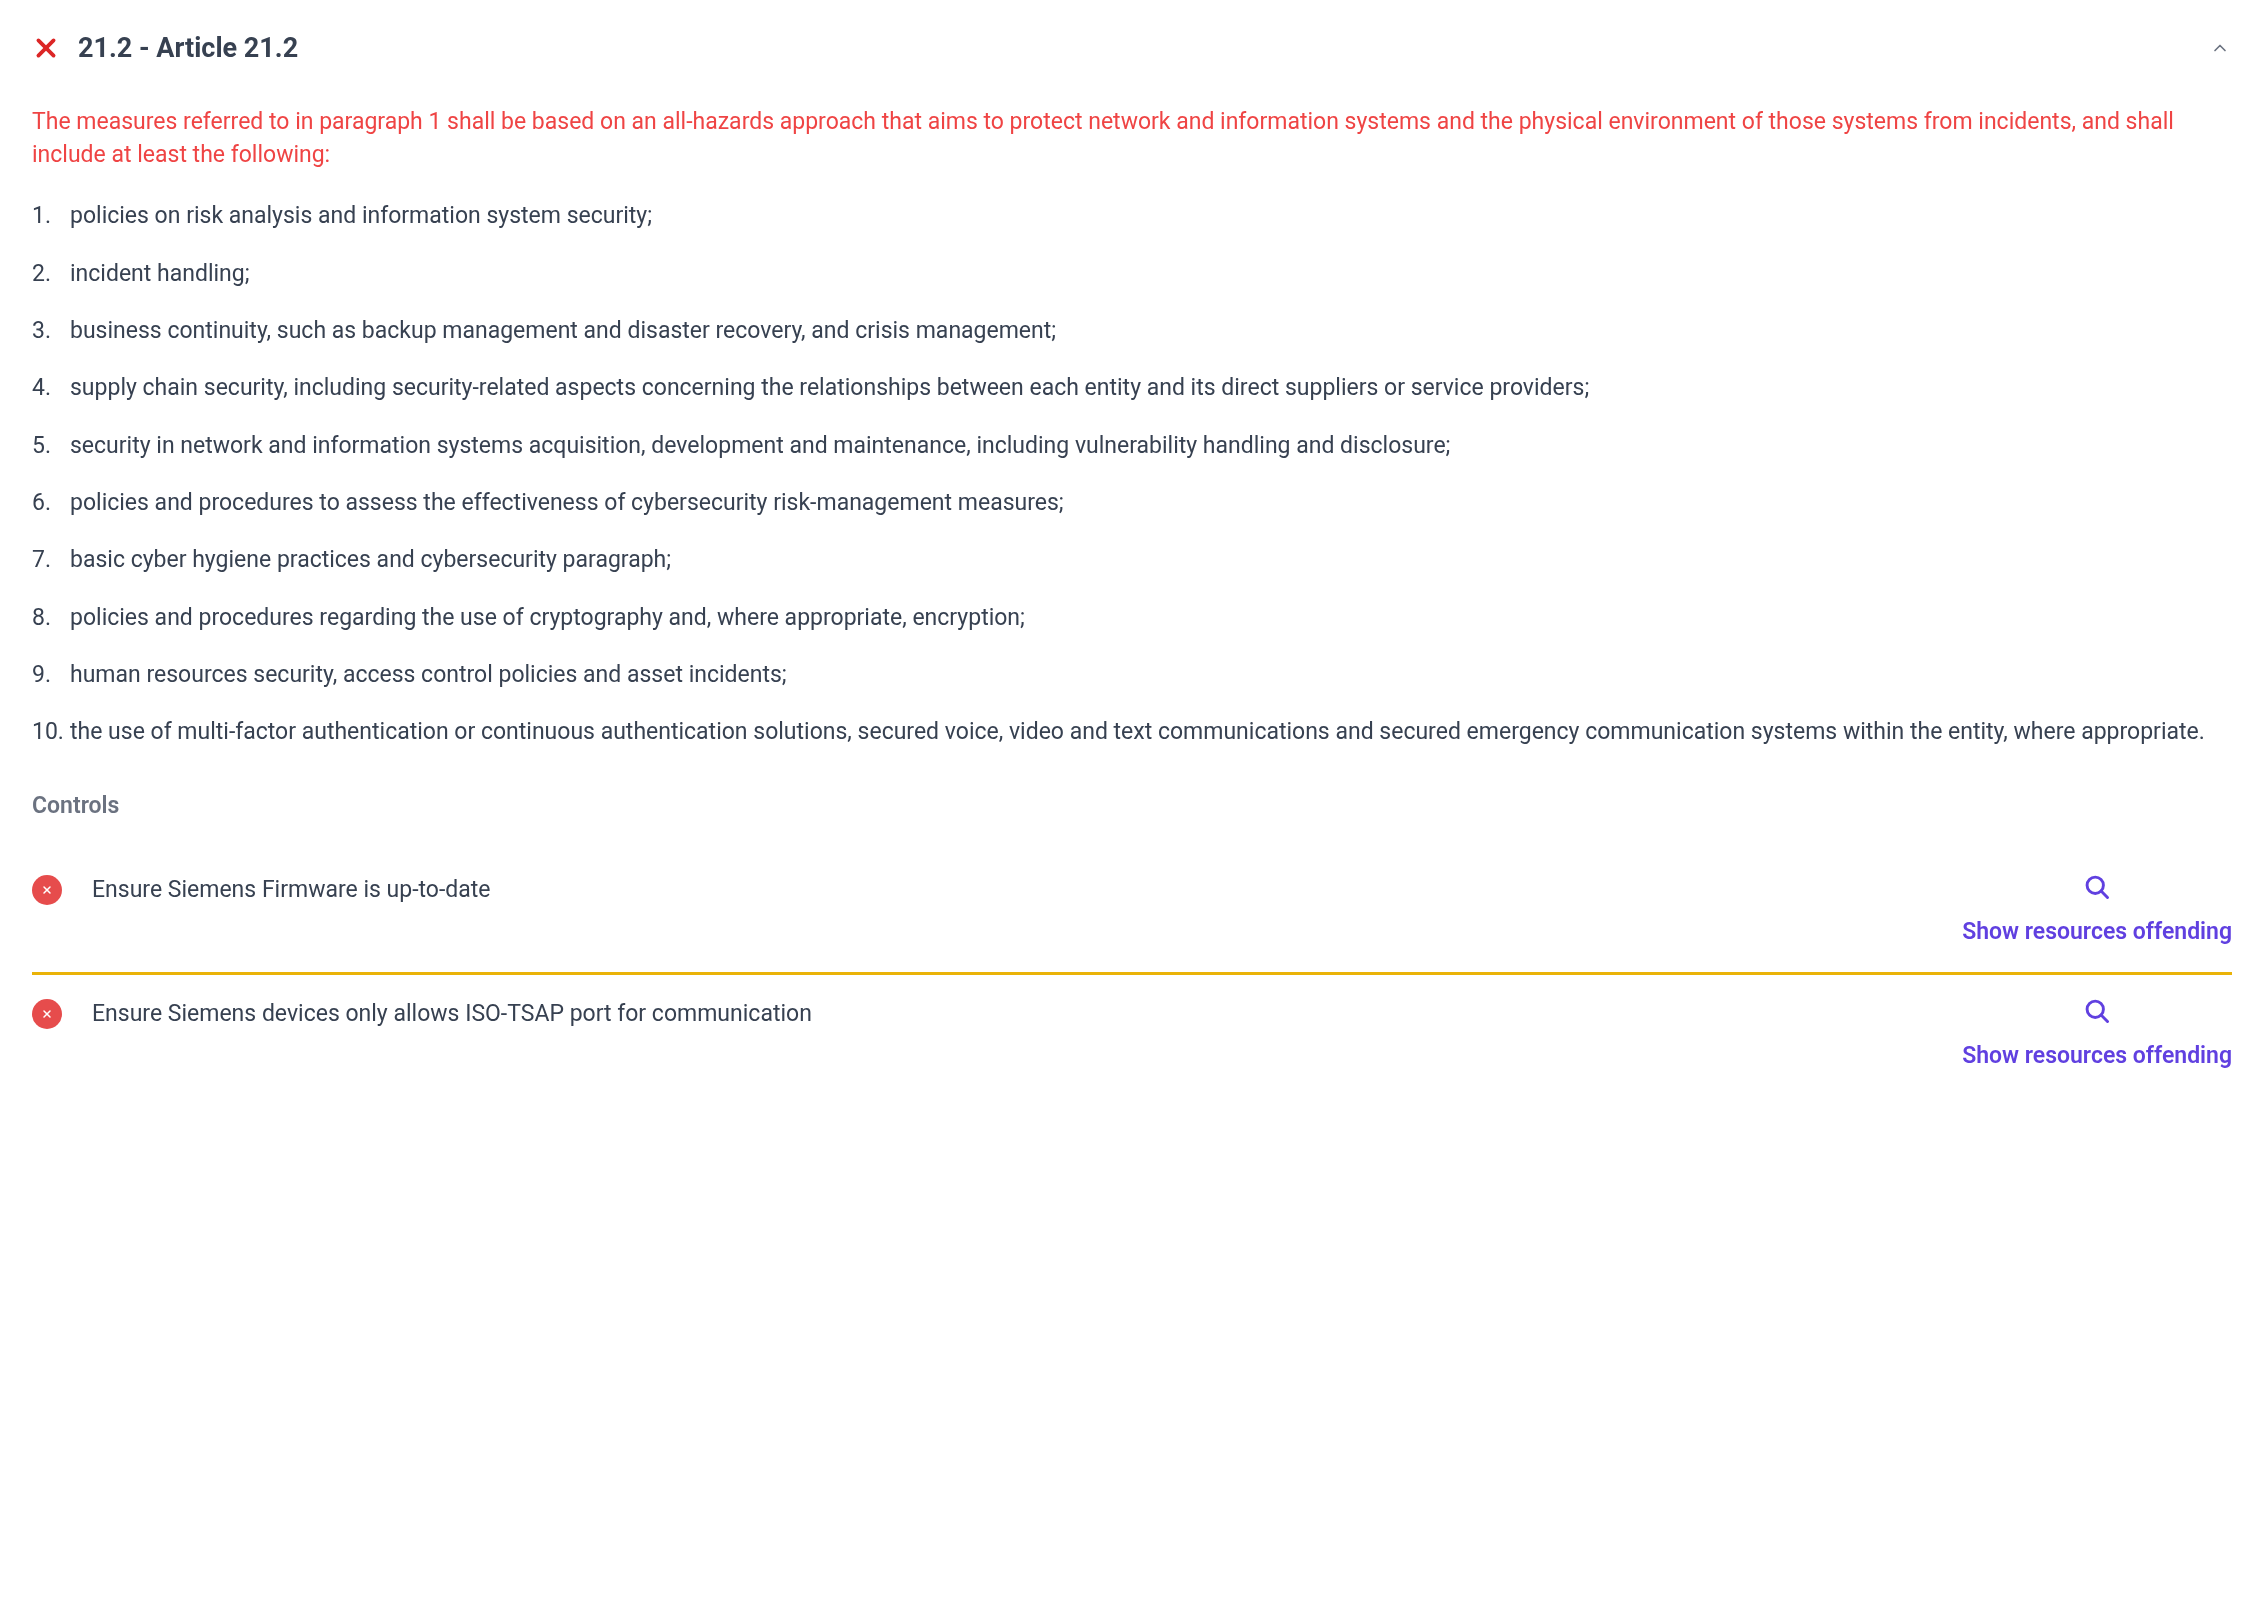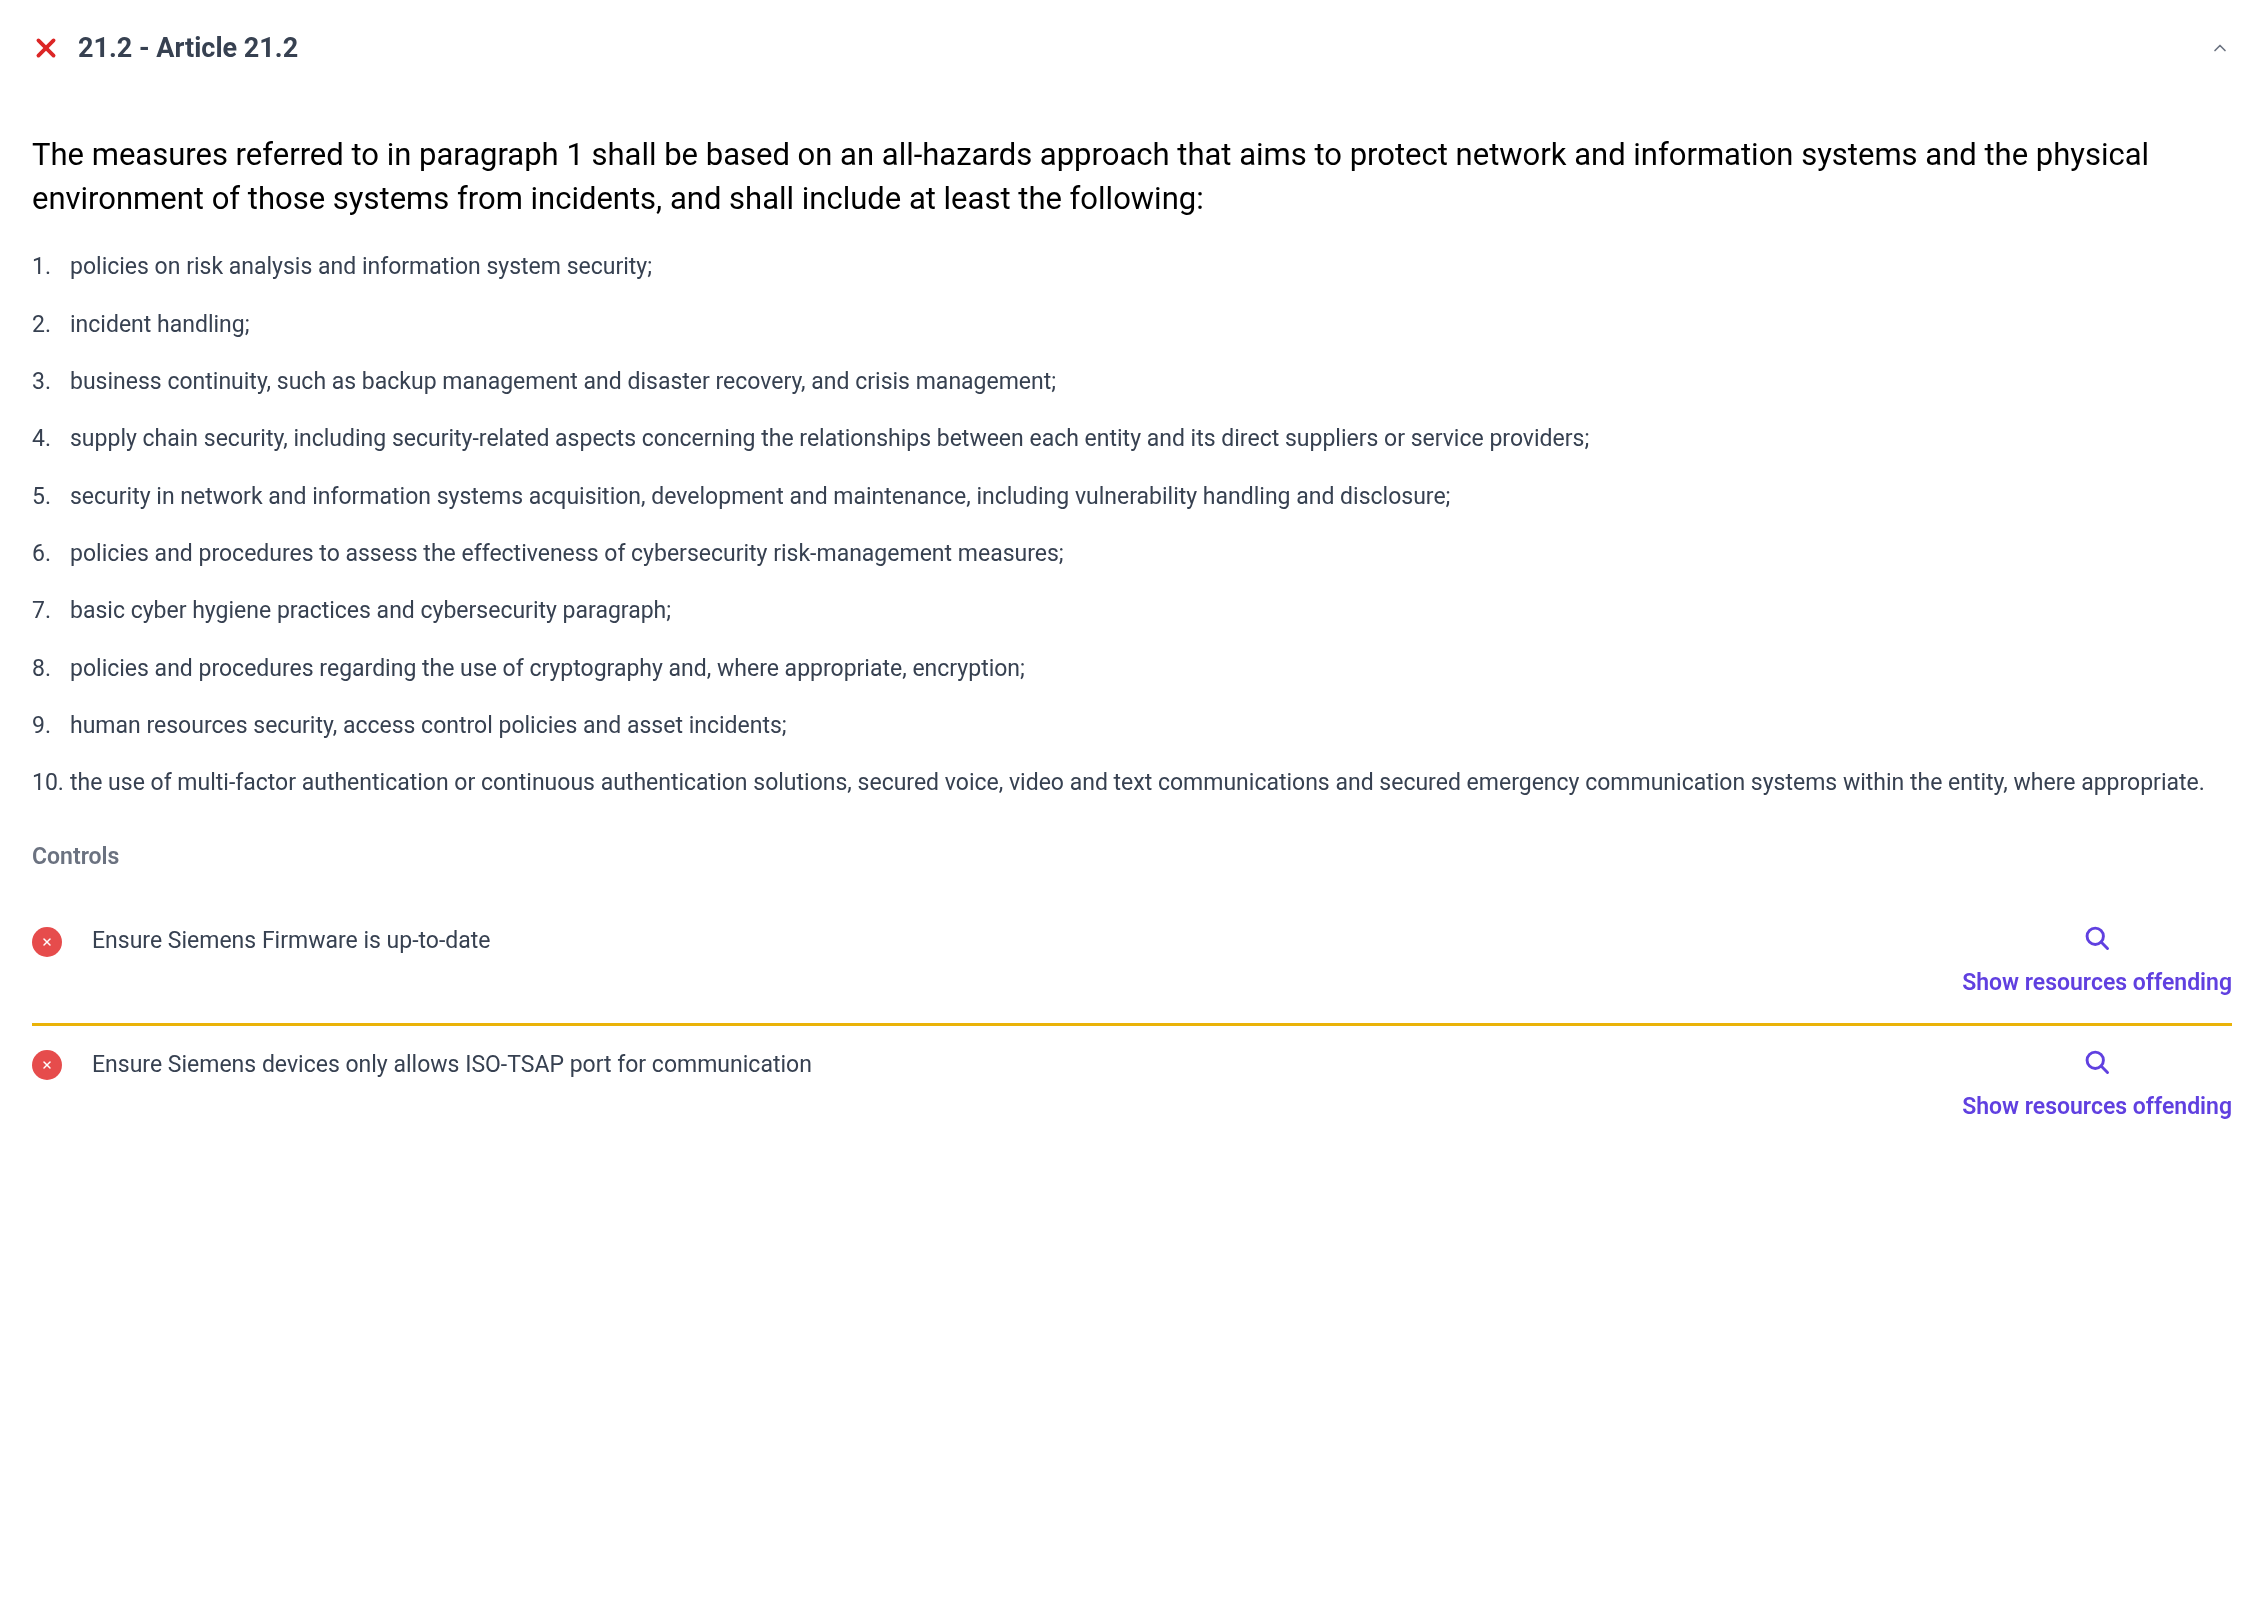--- a/index.html
+++ b/index.html
@@ -12,21 +12,21 @@
     background: #ffffff;
     color: #374151;
     padding: 28px 32px;
     font-size: 23px;
     line-height: 1.5;
   }
   .header-row {
     display: flex;
     align-items: center;
     justify-content: space-between;
-    margin-bottom: 64px;
+    margin-bottom: 36px;
   }
   .header-left {
     display: flex;
     align-items: center;
     gap: 18px;
   }
   .x-icon {
     width: 28px;
     height: 28px;
     display: flex;
@@ -57,22 +57,22 @@
   .chevron svg {
     width: 20px;
     height: 20px;
     stroke: #6b7280;
     stroke-width: 2;
     fill: none;
     stroke-linecap: round;
     stroke-linejoin: round;
   }
   .intro-text {
-    font-size: 31px;
-    color: #000000;
+    font-size: 23px;
+    color: #ef4444;
     margin-bottom: 28px;
     line-height: 1.45;
   }
   .measures-list {
     list-style: none;
     counter-reset: item;
     margin-bottom: 40px;
   }
   .measures-list li {
     counter-increment: item;

